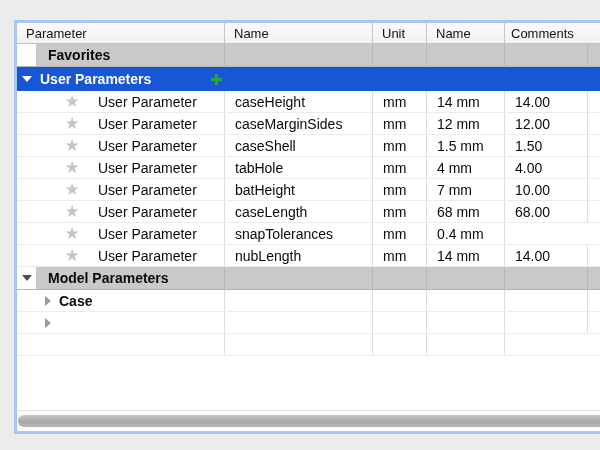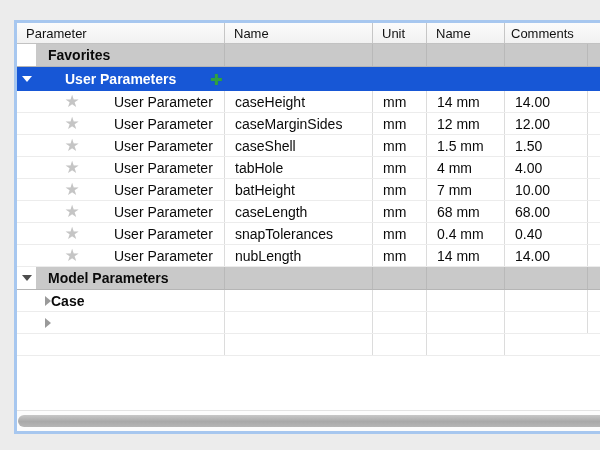--- a/index.html
+++ b/index.html
@@ -40,43 +40,43 @@
   .row{height:22px;font-size:14px;color:#0a0a0a;border-bottom:1px solid #ececec;background:#fff;}
   .row .cell{border-right:1px solid #dcdcdc;padding-left:10px;}
   .row .cell:last-child{border-right:none;padding-left:6px;}
   .row .cell:first-child{padding-left:0;position:relative;}
 
   
   .row.param .star{
     margin-left:45px;width:20px;flex:0 0 20px;text-align:center;
     color:var(--star-gray,#c5c5c5);font-size:17px;line-height:1;
   }
-  .row.param .ptext{margin-left:32px;}
+  .row.param .ptext{margin-left:16px;}
 
   
   .row.section{height:23px;font-weight:bold;border-bottom:1px solid #b5b5b5;background:#fff;}
   .row.section .cell{background:var(--section-gray,#c9c9c9);border-right:1px solid #b9b9b9;}
   .row.section .cell:first-child{background:transparent;}
   .row.section .gutter{width:19px;flex:0 0 19px;height:100%;background:#fff;position:relative;}
   .row.section .sec-rest{flex:1;height:100%;display:flex;align-items:center;
     background:var(--section-gray,#c9c9c9);padding-left:12px;}
   .row.section .cell:last-child{border-right:none;}
 
   
   .row.section.selected{height:24px;border-bottom:none;}
   .row.section.selected .cell,
   .row.section.selected .sec-rest,
   .row.section.selected .gutter{background:var(--selection-blue,#1757d6);border-right-color:transparent;}
   .row.section.selected{color:#fff;}
-  .row.section.selected .sec-rest{padding-left:4px;margin-left:25px;}
+  .row.section.selected .sec-rest{padding-left:4px;}
 
   
   .row.group{font-weight:bold;}
   .row.group .tri-right{margin-left:28px;}
-  .row.group .gtext{margin-left:0;}
+  .row.group .gtext{margin-left:8px;}
 
   
   .tri-down{width:0;height:0;border-left:5px solid transparent;border-right:5px solid transparent;
     border-top:6px solid #4d4d4d;flex:0 0 auto;}
   .tri-down.white{border-top-color:#fff;}
   .tri-right{width:0;height:0;border-top:5px solid transparent;border-bottom:5px solid transparent;
     border-left:6px solid #9a9a9a;flex:0 0 auto;}
   .gutter .tri-down{position:absolute;left:5px;top:50%;margin-top:-3px;}
   .selected .gutter .tri-down{border-top-color:#fff;}
 
@@ -283,23 +283,20 @@
         <div class="cell">
           <span>snapTolerances</span>
         </div>
         <div class="cell">
           <span>mm</span>
         </div>
         <div class="cell">
           <span>0.4 mm</span>
         </div>
         <div class="cell">
-          <span>0.40</span>
-        </div>
-        <div class="cell">
           <span></span>
         </div>
       </div>
       <div class="row param grid">
         <div class="cell">
           <span class="star">★</span>
           <span class="ptext">User Parameter</span>
         </div>
         <div class="cell">
           <span>nubLength</span>

